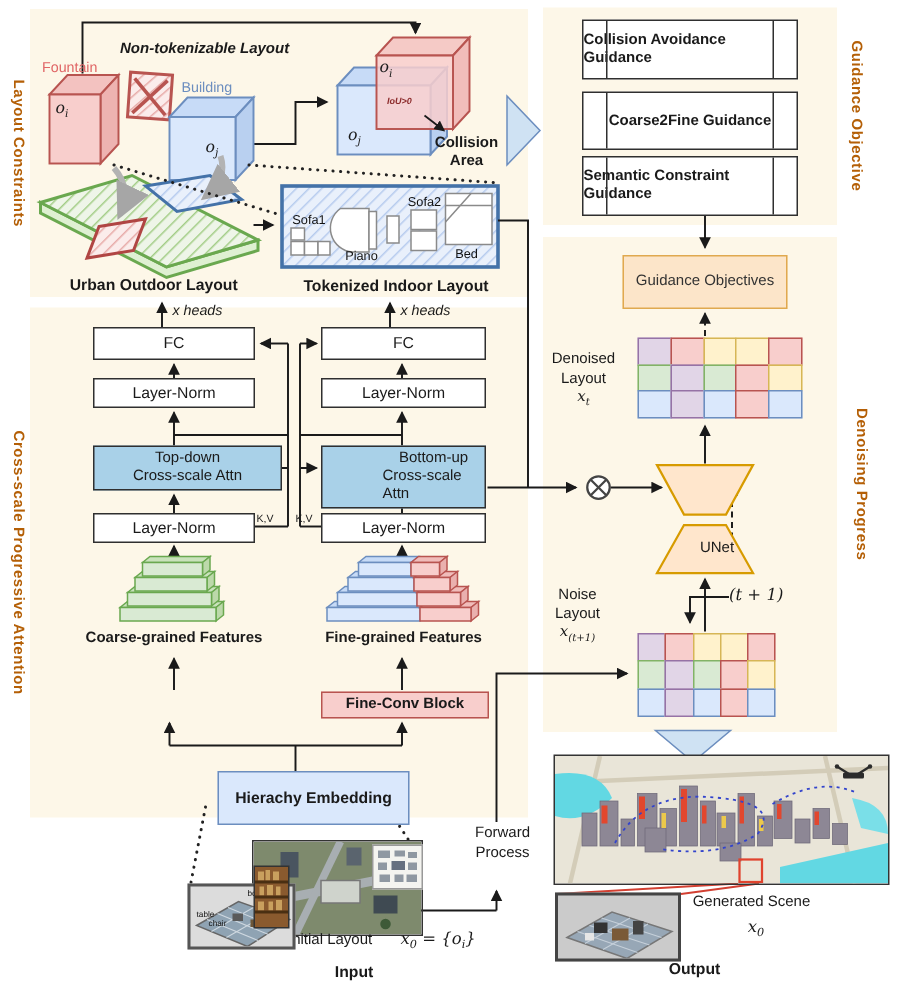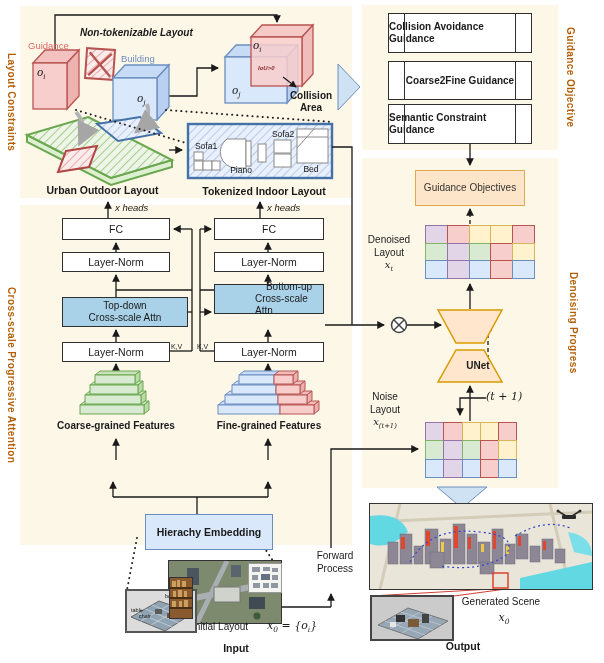--- a/index.html
+++ b/index.html
@@ -260,21 +260,21 @@
     </g>
 
     <polygon points="437,487 487,487 462,508" fill="#cfe2f3" stroke="#6c8ebf" stroke-width="1"></polygon>
 
     <g stroke="#d23f31" stroke-width="1.2" fill="none">
       <line x1="371" y1="596" x2="492" y2="589"></line>
         <line x1="454" y1="596" x2="506" y2="589"></line>
     </g>
   </svg>
 
-  <div class="lbl" style="left:28px;top:40px;width:52px;font-size:9.5px;color:#e06666;">Guidance</div>
+  <div class="lbl" style="left:28px;top:40px;width:52px;font-size:9.5px;color:#e06666;">Fountain</div>
   <div class="lbl" style="left:80px;top:27px;width:140px;font-weight:bold;font-style:italic;">Non-tokenizable Layout</div>
   <div class="lbl" style="left:121px;top:53px;width:48px;font-size:9.5px;color:#6c8ebf;">Building</div>
 
   <div class="lbl math" style="left:37px;top:66px;font-size:10.5px;"><span>o</span><sub>i</sub></div>
   <div class="lbl math" style="left:137px;top:92px;font-size:10.5px;"><span>o</span><sub>j</sub></div>
   <div class="lbl math" style="left:253px;top:39px;font-size:10.5px;"><span>o</span><sub>i</sub></div>
   <div class="lbl math" style="left:232px;top:84px;font-size:10.5px;"><span>o</span><sub>j</sub></div>
   <div class="lbl" style="left:258px;top:65px;width:34px;font-size:6px;font-weight:bold;font-style:italic;color:#8b2a2a;">IoU&gt;0</div>
 
   <div class="caption" style="left:284px;top:90px;width:54px;font-size:10px;line-height:11.5px;">
@@ -288,33 +288,34 @@
 
   <div class="box" style="left:62px;top:218px;width:108px;height:22px;">FC</div>
   <div class="box" style="left:214px;top:218px;width:110px;height:22px;">FC</div>
   <div class="box" style="left:62px;top:252px;width:108px;height:20px;">Layer-Norm</div>
   <div class="box" style="left:214px;top:252px;width:110px;height:20px;">Layer-Norm</div>
 
   <div class="box blue" style="left:62px;top:297px;width:126px;height:30px;font-size:10px;">
     <span>Top-down</span>
       <span>Cross-scale Attn</span>
   </div>
-  <div class="box blue" style="left:214px;top:284px;width:110px;height:30px;font-size:10px;padding-left:40px;">
+  <div class="box blue" style="left:214px;top:297px;width:110px;height:42px;font-size:10px;padding-left:40px;">
     <span>Bottom-up</span>
       <span>Cross-scale Attn</span>
   </div>
 
   <div class="box" style="left:62px;top:342px;width:108px;height:20px;">Layer-Norm</div>
   <div class="box" style="left:214px;top:342px;width:110px;height:20px;">Layer-Norm</div>
   <div class="lbl" style="left:171px;top:343px;font-size:7px;">K,V</div>
   <div class="lbl" style="left:197px;top:343px;font-size:7px;">K,V</div>
 
   <div class="caption" style="left:38px;top:420px;width:156px;font-size:10px;">Coarse-grained Features</div>
   <div class="caption" style="left:198px;top:420px;width:142px;font-size:10px;">Fine-grained Features</div>
 
+  <div class="box pinkbox" style="left:214px;top:461px;width:112px;height:18px;">Fine-Conv Block</div>
   <div class="box bluebox" style="left:145px;top:514px;width:128px;height:36px;">Hierachy Embedding</div>
 
   <div class="box gbox" style="left:388px;top:13px;width:144px;height:40px;">Collision Avoidance Guidance</div>
   <div class="box gbox" style="left:388px;top:61px;width:144px;height:39px;">Coarse2Fine Guidance</div>
   <div class="box gbox" style="left:388px;top:104px;width:144px;height:40px;">Semantic Constraint Guidance</div>
   <div class="box orangebox" style="left:415px;top:170px;width:110px;height:36px;">Guidance Objectives</div>
 
   <div id="denoised-grid" class="gridwrap" style="left:425px;top:225px;width:110px;height:54px;">
       <div class="gcell" style="left: 0px; top: 0px; width: 22.8px; height: 18.7px; background: rgb(225, 213, 231); border: 1px solid rgb(150, 115, 166);"></div>
       <div class="gcell" style="left: 21.8px; top: 0px; width: 22.8px; height: 18.7px; background: rgb(248, 206, 204); border: 1px solid rgb(184, 84, 80);"></div>
@@ -352,21 +353,21 @@
 
   <div class="lbl" style="left:360px;top:234px;width:58px;text-align:center;line-height:12.5px;">
     <span>Denoised</span><br><span>Layout</span><br>
     <span class="math" style="font-size:10px;"><span>x</span><sub>t</sub></span>
   </div>
   <div class="lbl" style="left:354px;top:391px;width:62px;text-align:center;line-height:12.5px;">
     <span>Noise</span><br><span>Layout</span><br>
     <span class="math" style="font-size:10px;"><span>x</span><sub>(t+1)</sub></span>
   </div>
   <div class="lbl math" style="left:486px;top:390px;font-size:11px;">(t + 1)</div>
-  <div class="lbl ctr" style="left:448px;top:358px;width:60px;height:14px;font-weight:bold;z-index:5;">UNet</div>
+  <div class="lbl ctr" style="left:448px;top:358px;width:60px;height:14px;font-weight:normal;z-index:5;">UNet</div>
 
   <div class="lbl" style="left:306px;top:549px;width:58px;text-align:center;line-height:13px;">
     <span>Forward</span><br><span>Process</span>
   </div>
 
   <div class="thumb" style="left:168px;top:560px;width:112px;height:62px;border:1.5px solid #333;z-index:4;">
     <svg width="112" height="62" viewBox="0 0 112 62">
       <rect width="112" height="62" fill="#7e8a6d"></rect>
       <path d="M0,42 L112,20" stroke="#a8aeb2" stroke-width="6" fill="none"></path>
       <path d="M28,62 L58,0" stroke="#a8aeb2" stroke-width="5" fill="none"></path>

